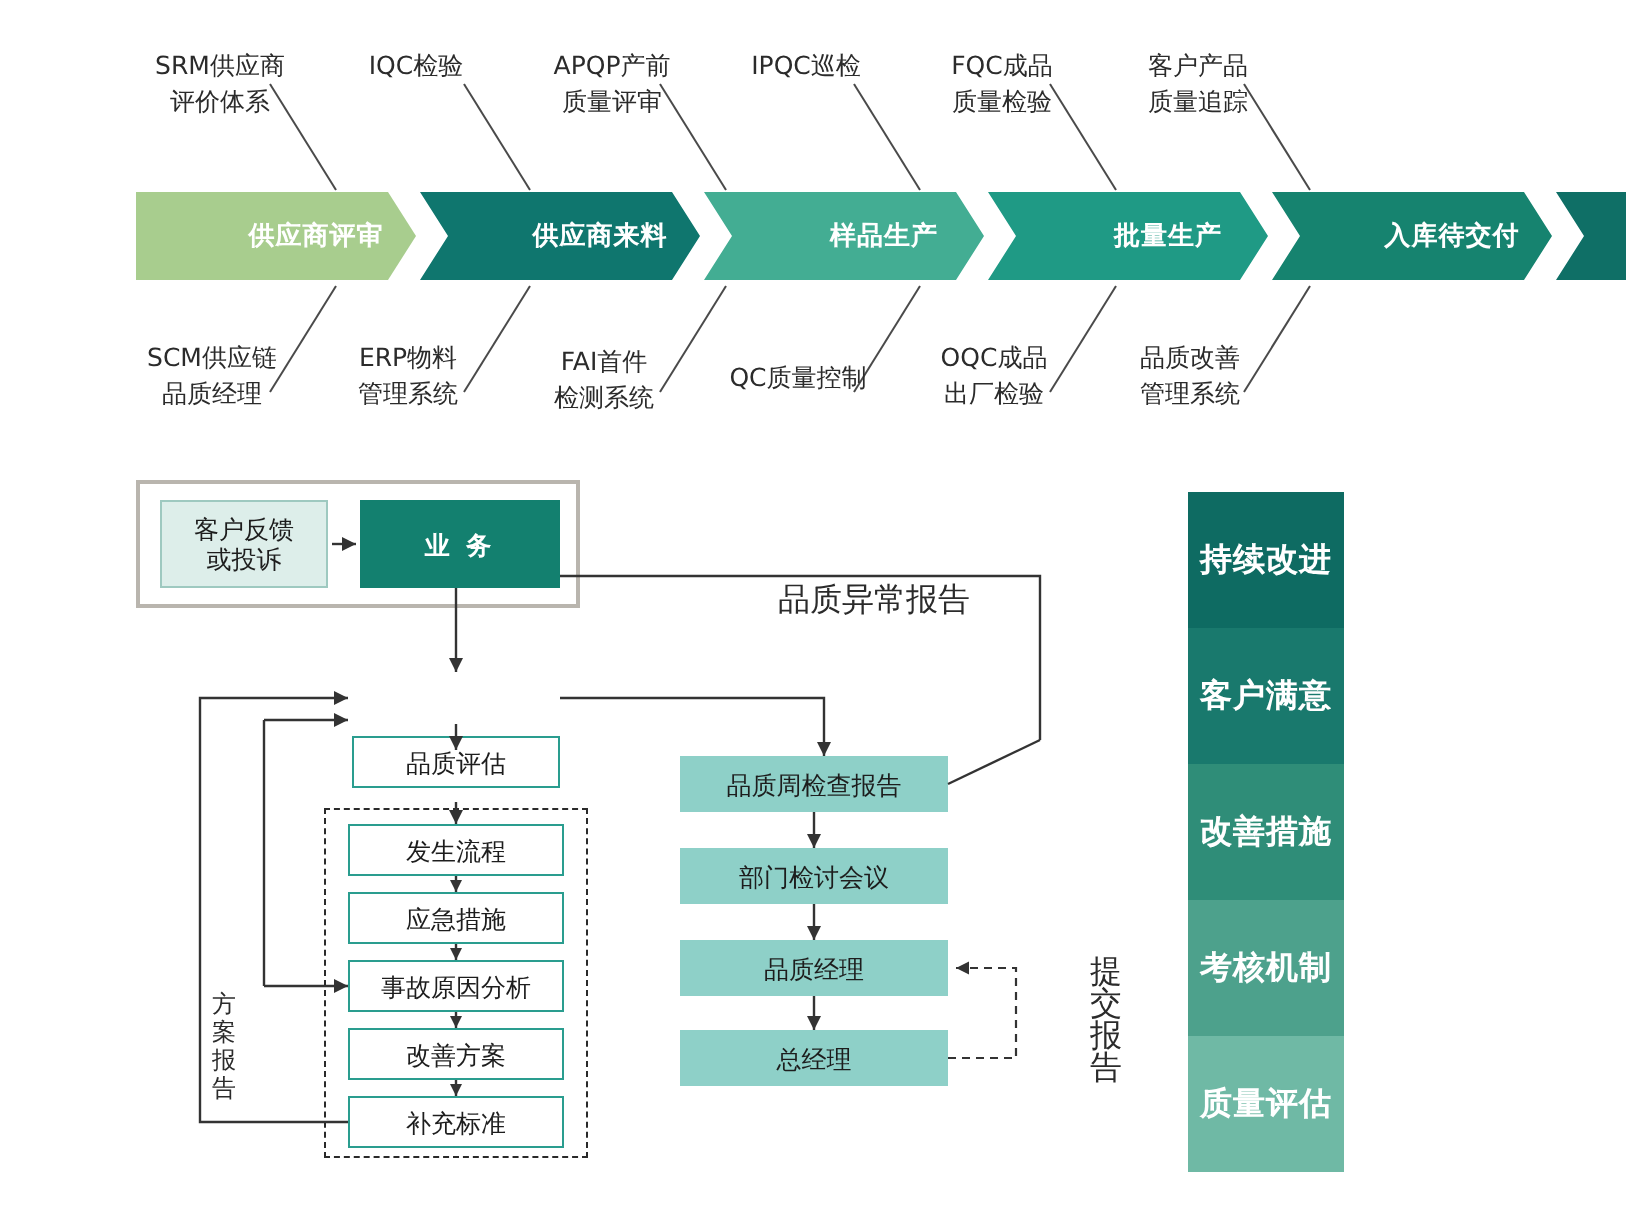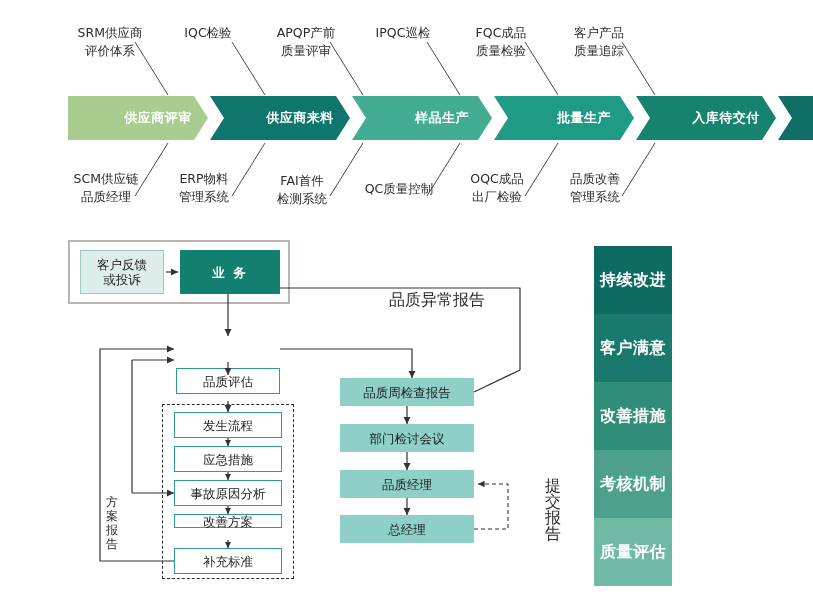--- a/index.html
+++ b/index.html
@@ -222,21 +222,21 @@
   <div class="node teal-solid" style="left:180px; top:250px; width:100px; height:44px;">业 务</div>
 
   <div class="node outline" style="left:176px; top:336px; width:104px; height:26px;margin-top:32px;">品质评估</div>
 
 
   <div class="dashed-box" style="left:162px; top:404px; width:132px; height:175px;"></div>
 
   <div class="node outline" style="left:174px; top:412px; width:108px; height:26px;">发生流程</div>
   <div class="node outline" style="left:174px; top:446px; width:108px; height:26px;">应急措施</div>
   <div class="node outline" style="left:174px; top:480px; width:108px; height:26px;">事故原因分析</div>
-  <div class="node outline" style="left:174px; top:514px; width:108px; height:14px;">改善方案</div>
+  <div class="node outline" style="left:174px; top:514px; width:108px; height:26px;">改善方案</div>
   <div class="node outline" style="left:174px; top:548px; width:108px; height:26px;">补充标准</div>
 
   <div class="vert-text" style="left:105px; top:495px;">方案报告</div>
 
   <div class="free-text" style="left:372px; top:292px; width:130px;">品质异常报告</div>
 
   <div class="node mint" style="left:340px; top:378px; width:134px; height:28px;">品质周检查报告</div>
   <div class="node mint" style="left:340px; top:424px; width:134px; height:28px;">部门检讨会议</div>
   <div class="node mint" style="left:340px; top:470px; width:134px; height:28px;">品质经理</div>
   <div class="node mint" style="left:340px; top:515px; width:134px; height:28px;">总经理</div>

